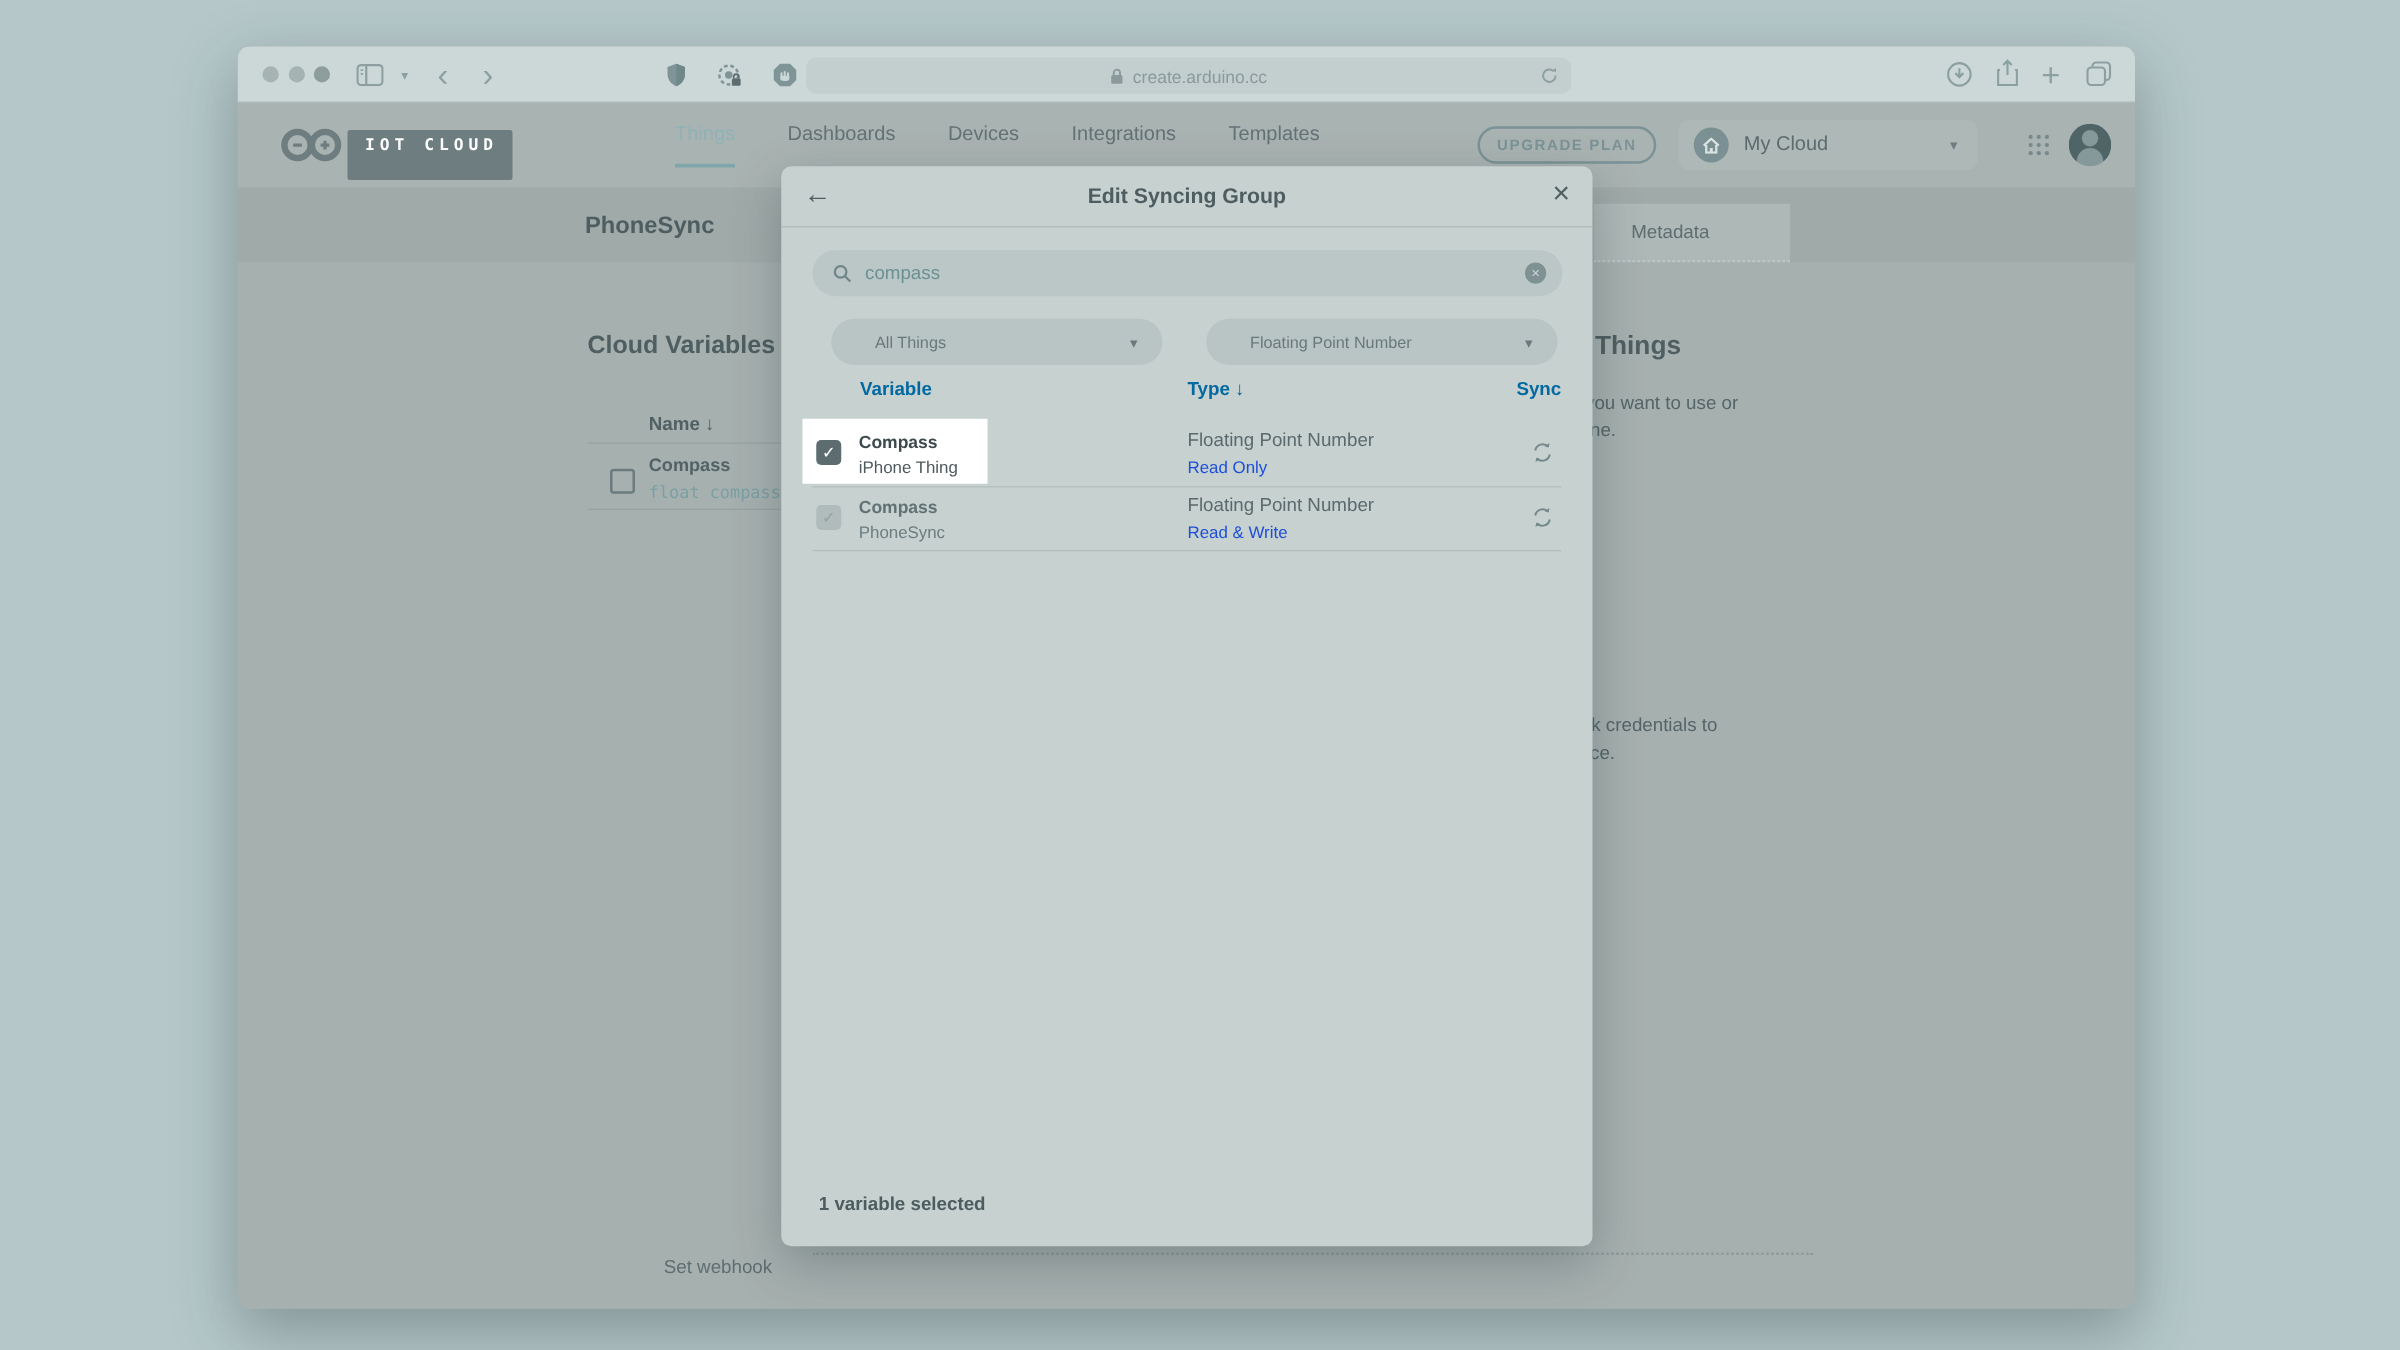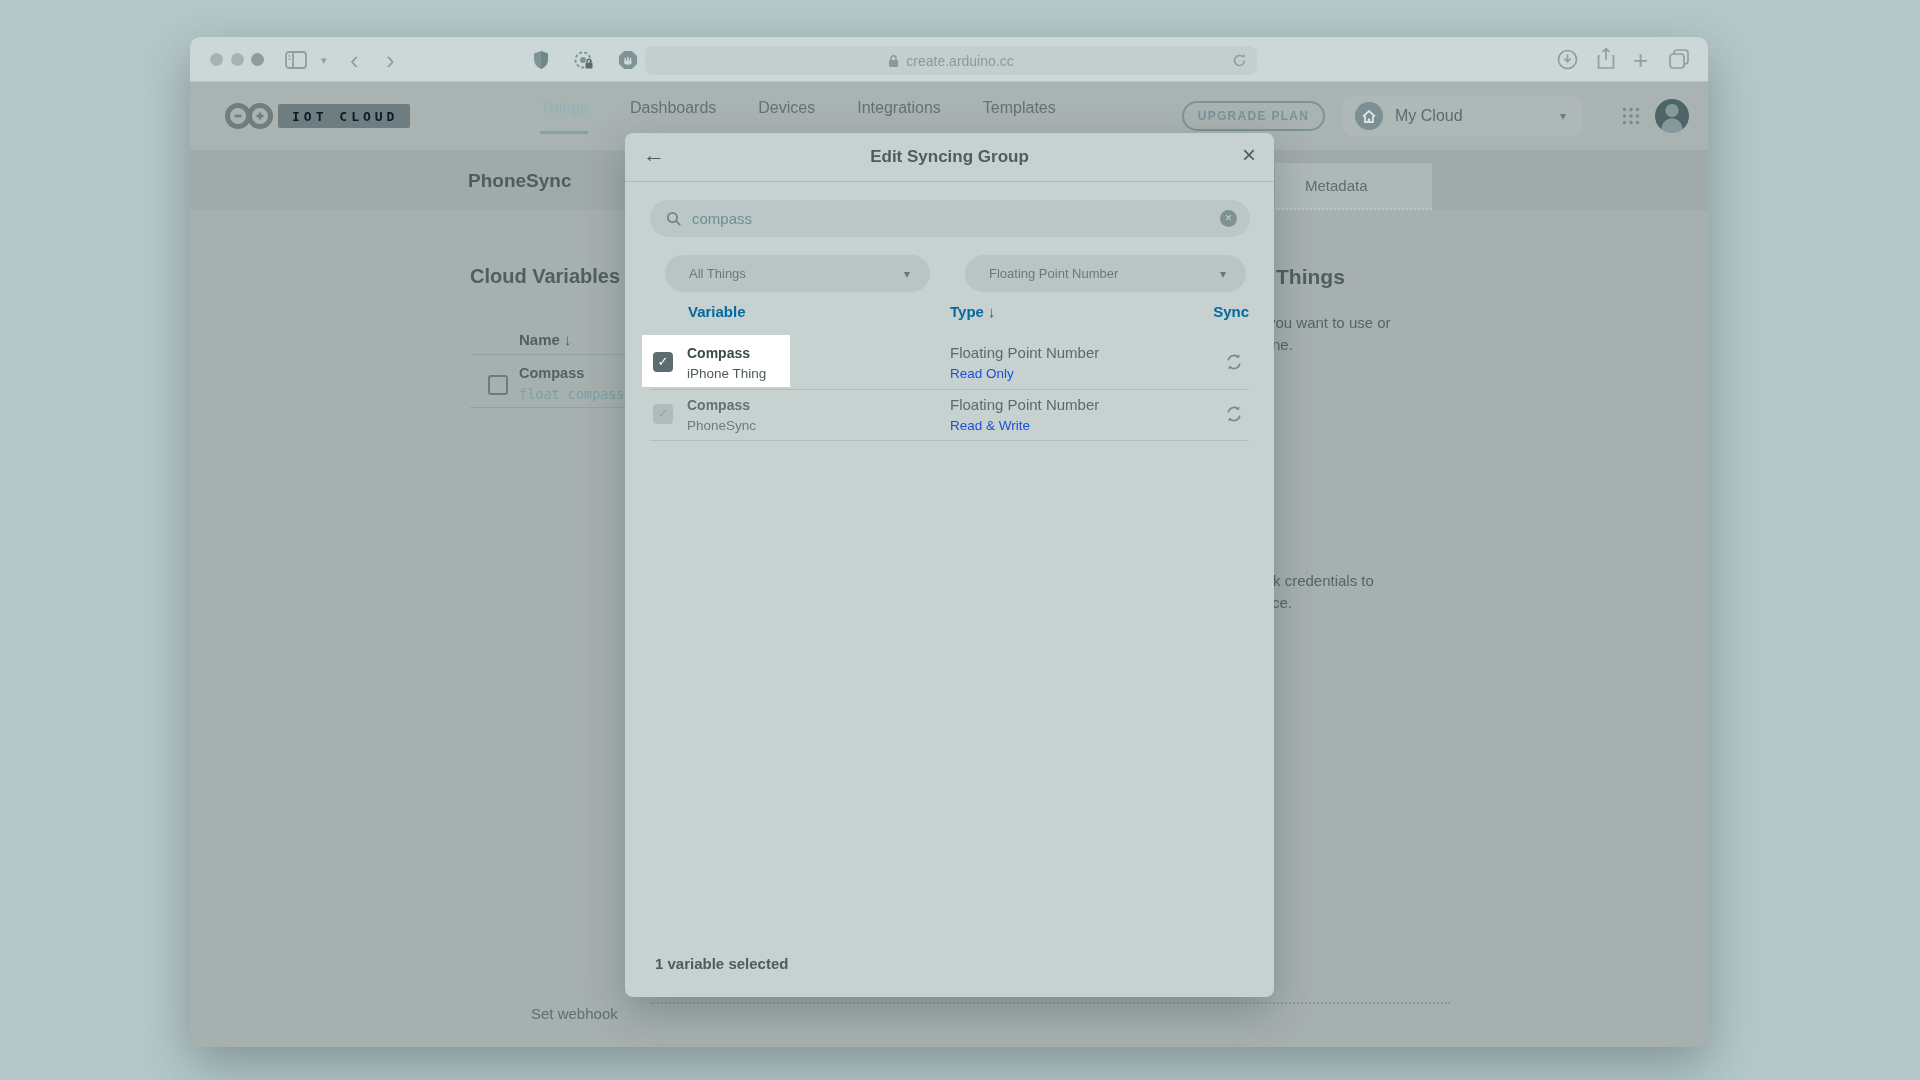--- a/index.html
+++ b/index.html
@@ -15,23 +15,23 @@
   .tl2{left:41px;background:#a5b4b3;}
   .tl3{left:61px;background:#8d9d9c;}
   .chev-sm{font-size:11px;color:#8da0a1;}
   .navglyph{font-size:26px;line-height:18px;color:#8da0a1;}
   .addressbar{left:455px;top:9px;width:612px;height:29px;background:#c3cfcf;border-radius:8px;
               display:flex;align-items:center;justify-content:center;gap:7px;color:#8a9a9c;}
   .addressbar .url{font-size:14px;color:#8a9a9c;}
   .reload{right:10px;top:7px;}
   
   .site-header{left:0;top:45px;width:100%;height:68px;background:#a9b3b2;}
-  .badge{left:88px;top:22px;background:#6e7d7f;color:#0f172a;border-radius:2px;
+  .badge{left:88px;top:22px;background:#6e7d7f;color:#ffffff;border-radius:2px;
          font-family:"DejaVu Sans Mono",monospace;font-weight:bold;font-size:13px;
-         letter-spacing:4px;padding:5px 12px 4px 14px;}
+         letter-spacing:4px;padding:5px 12px 20px 14px;}
   .mainnav{left:350px;top:0;height:68px;display:flex;gap:42px;}
   .nav-item{height:52px;display:flex;align-items:center;font-size:16px;color:#657275;cursor:pointer;}
   .nav-item.active{color:#8fb3b6;border-bottom:3px solid #7fa6a9;padding-top:3px;}
   .upgrade{left:992px;top:19px;width:143px;height:30px;border:2px solid #7b9396;border-radius:16px;
            color:#7b9396;font-size:12px;font-weight:bold;letter-spacing:1.3px;
            display:flex;align-items:center;justify-content:center;}
   .mycloud{left:1153px;top:14px;width:239px;height:40px;background:#aeb8b7;border-radius:8px;
            display:flex;align-items:center;}
   .homecirc{width:28px;height:28px;border-radius:50%;background:#7b9092;margin-left:12px;
             display:flex;align-items:center;justify-content:center;}
@@ -67,21 +67,21 @@
   .m-back{left:18px;top:9px;font-size:22px;color:#4f5f62;cursor:pointer;}
   .m-title{left:0;top:14px;width:100%;text-align:center;font-size:17px;font-weight:600;color:#4d5d60;}
   .m-close{right:18px;top:8px;font-size:24px;color:#4f5f62;cursor:pointer;}
   .m-search{left:25px;top:67px;width:600px;height:37px;background:#bbc7c6;border-radius:19px;
             display:flex;align-items:center;}
   .m-search .val{font-size:15px;color:#6b9094;margin-left:10px;}
   .m-search svg{margin-left:16px;}
   .m-clear{margin-left:auto;margin-right:13px;width:17px;height:17px;border-radius:50%;background:#7e9193;
            color:#c9d4d3;font-size:12px;line-height:17px;text-align:center;}
   .dd{top:122px;height:37px;background:#b9c5c4;border-radius:19px;display:flex;align-items:center;}
-  .dd .lbl{font-size:13px;color:#68797c;margin-left:24px;}
+  .dd .lbl{font-size:13px;color:#68797c;margin-left:35px;}
   .dd .chev{margin-left:auto;margin-right:20px;color:#68797c;font-size:12px;}
   .dd1{left:40px;width:265px;}
   .dd2{left:340px;width:281px;}
   .m-col{top:170px;font-size:15px;font-weight:bold;color:#0369a1;}
   .highlight{left:17px;top:202px;width:148px;height:52px;background:#ffffff;}
   .chk{width:20px;height:20px;border-radius:4px;text-align:center;font-size:13px;line-height:20px;}
   .chk.on{background:#5d6c6f;color:#ffffff;}
   .chk.dis{background:#b0bcbb;color:#93a3a2;}
   .rname{font-size:14px;font-weight:bold;}
   .rsub{font-size:13.5px;}

